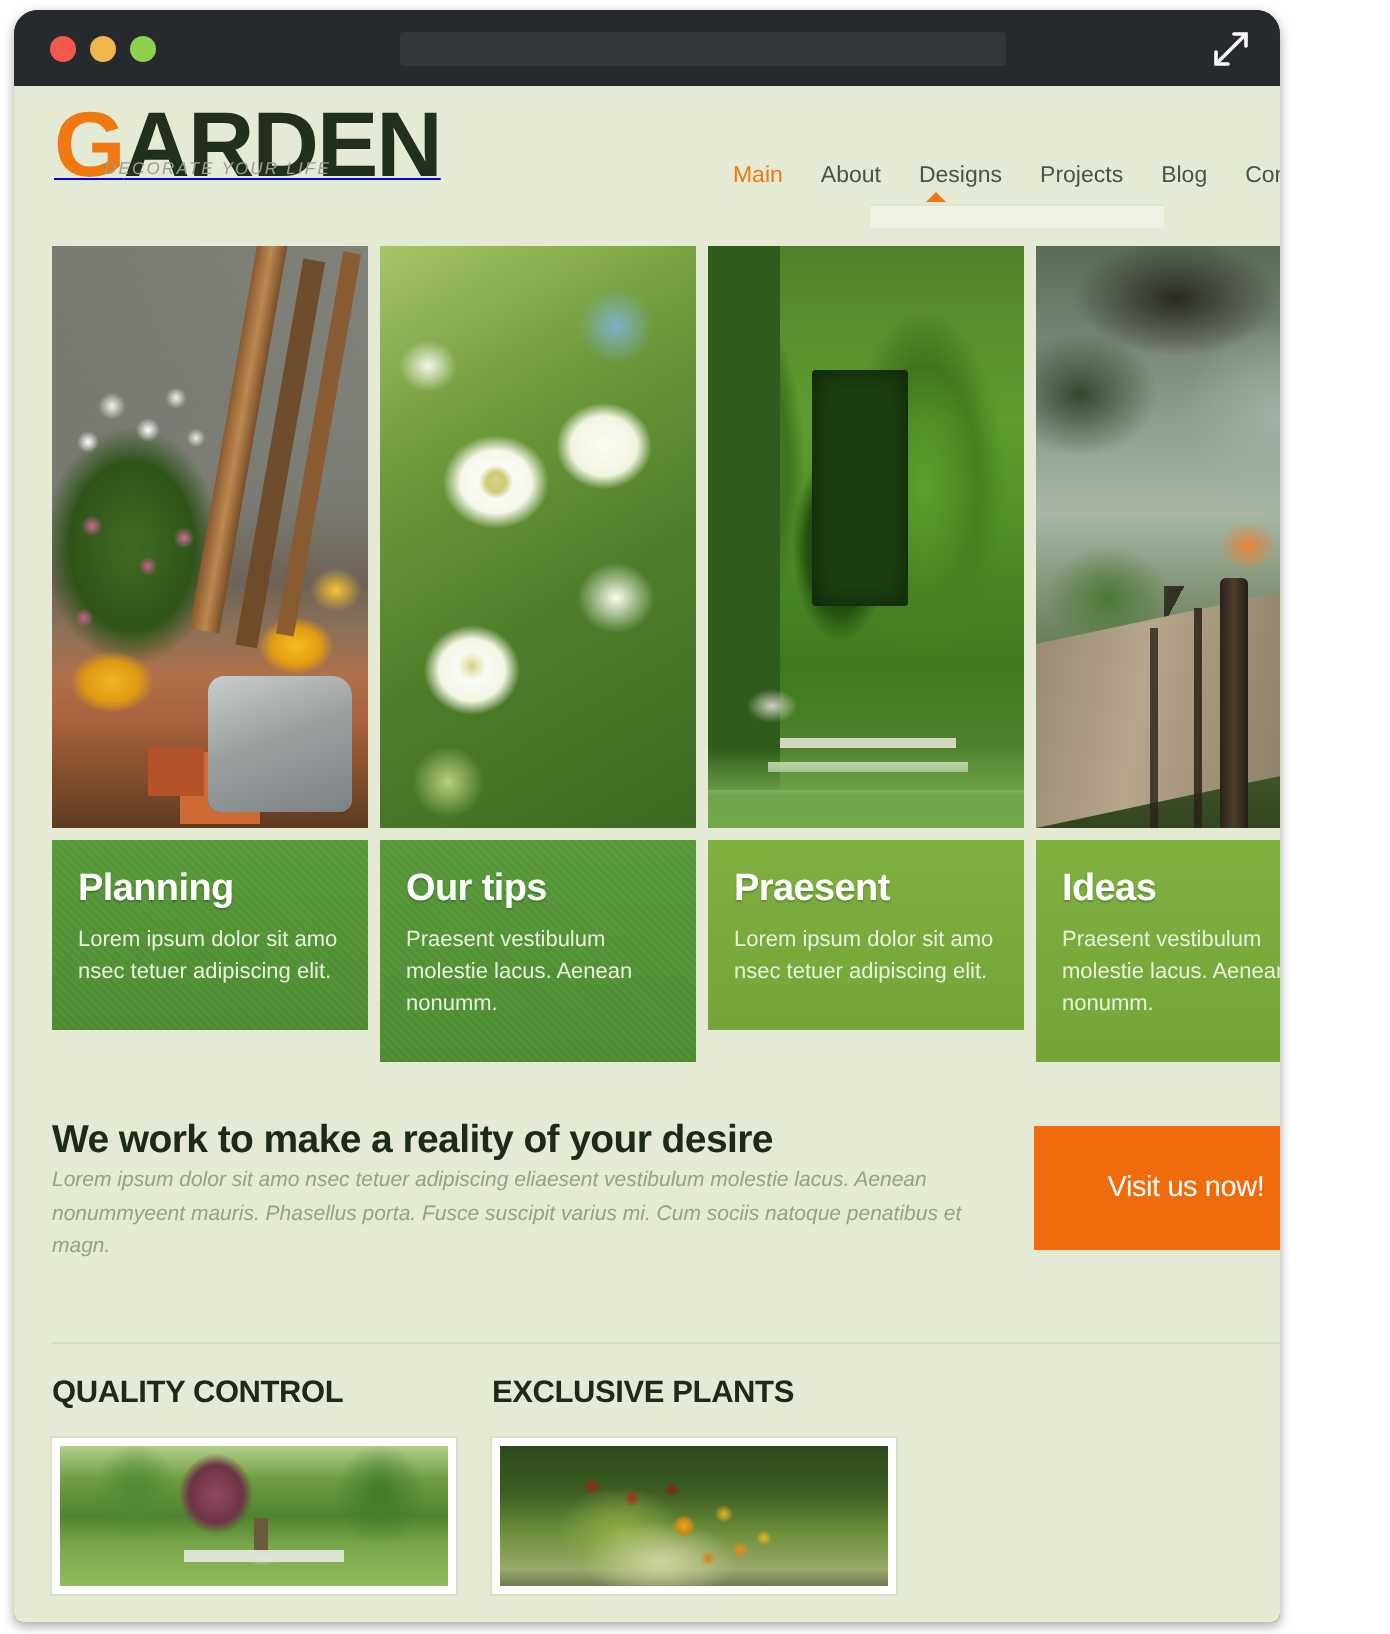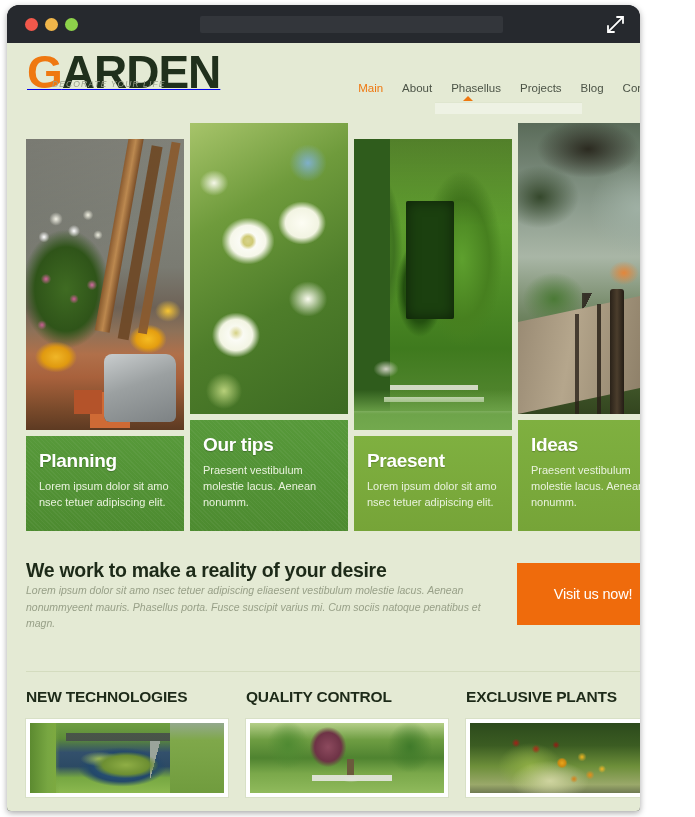--- a/index.html
+++ b/index.html
@@ -159,21 +159,20 @@
     border-left: 5px solid transparent;
     border-right: 5px solid transparent;
     border-bottom: 5px solid #ef7810;
   }
 
   
   .hero-row {
     display: flex;
     gap: 6px;
     padding: 6px 19px;
-    align-items: flex-end;
   }
   .hero-col { width: 158px; }
 
   .hero-img {
     width: 158px;
     height: 291px;
     position: relative;
     overflow: hidden;
     background: #6c8f4b;
   }
@@ -484,21 +483,21 @@
       <a class="logo" href="#">
         <span class="logo-word">
           <span class="logo-g">G</span><span class="logo-rest">ARDEN</span>
         </span>
       </a>
       <div class="logo-tagline">DECORATE YOUR LIFE</div>
 
       <nav class="main-nav">
         <a class="nav-link active" href="#">Main</a>
         <a class="nav-link" href="#">About</a>
-        <a class="nav-link" href="#">Phasellus</a>
+        <a class="nav-link" href="#">Designs</a>
         <a class="nav-link" href="#">Projects</a>
         <a class="nav-link" href="#">Blog</a>
         <a class="nav-link" href="#">Contacts</a>
       </nav>
       <span class="nav-caret"></span>
       <div class="nav-dropdown"></div>
     </div>
 
     <div class="hero-row">
 
@@ -539,24 +538,20 @@
     <div class="promo">
       <div class="promo-title">We work to make a reality of your desire</div>
       <div class="promo-text">Lorem ipsum dolor sit amo nsec tetuer adipiscing eliaesent vestibulum molestie lacus. Aenean nonummyeent mauris. Phasellus porta. Fusce suscipit varius mi. Cum sociis natoque penatibus et magn.</div>
       <button class="cta-button">Visit us now!</button>
     </div>
 
     <div class="divider"></div>
 
     <div class="bottom-row">
 
-      <div class="bottom-col">
-        <div class="bottom-title">NEW TECHNOLOGIES</div>
-        <div class="thumb thumb-pond"></div>
-      </div>
 
       <div class="bottom-col">
         <div class="bottom-title">QUALITY CONTROL</div>
         <div class="thumb thumb-fountain"></div>
       </div>
 
       <div class="bottom-col">
         <div class="bottom-title">EXCLUSIVE PLANTS</div>
         <div class="thumb thumb-flowers"></div>
       </div>

